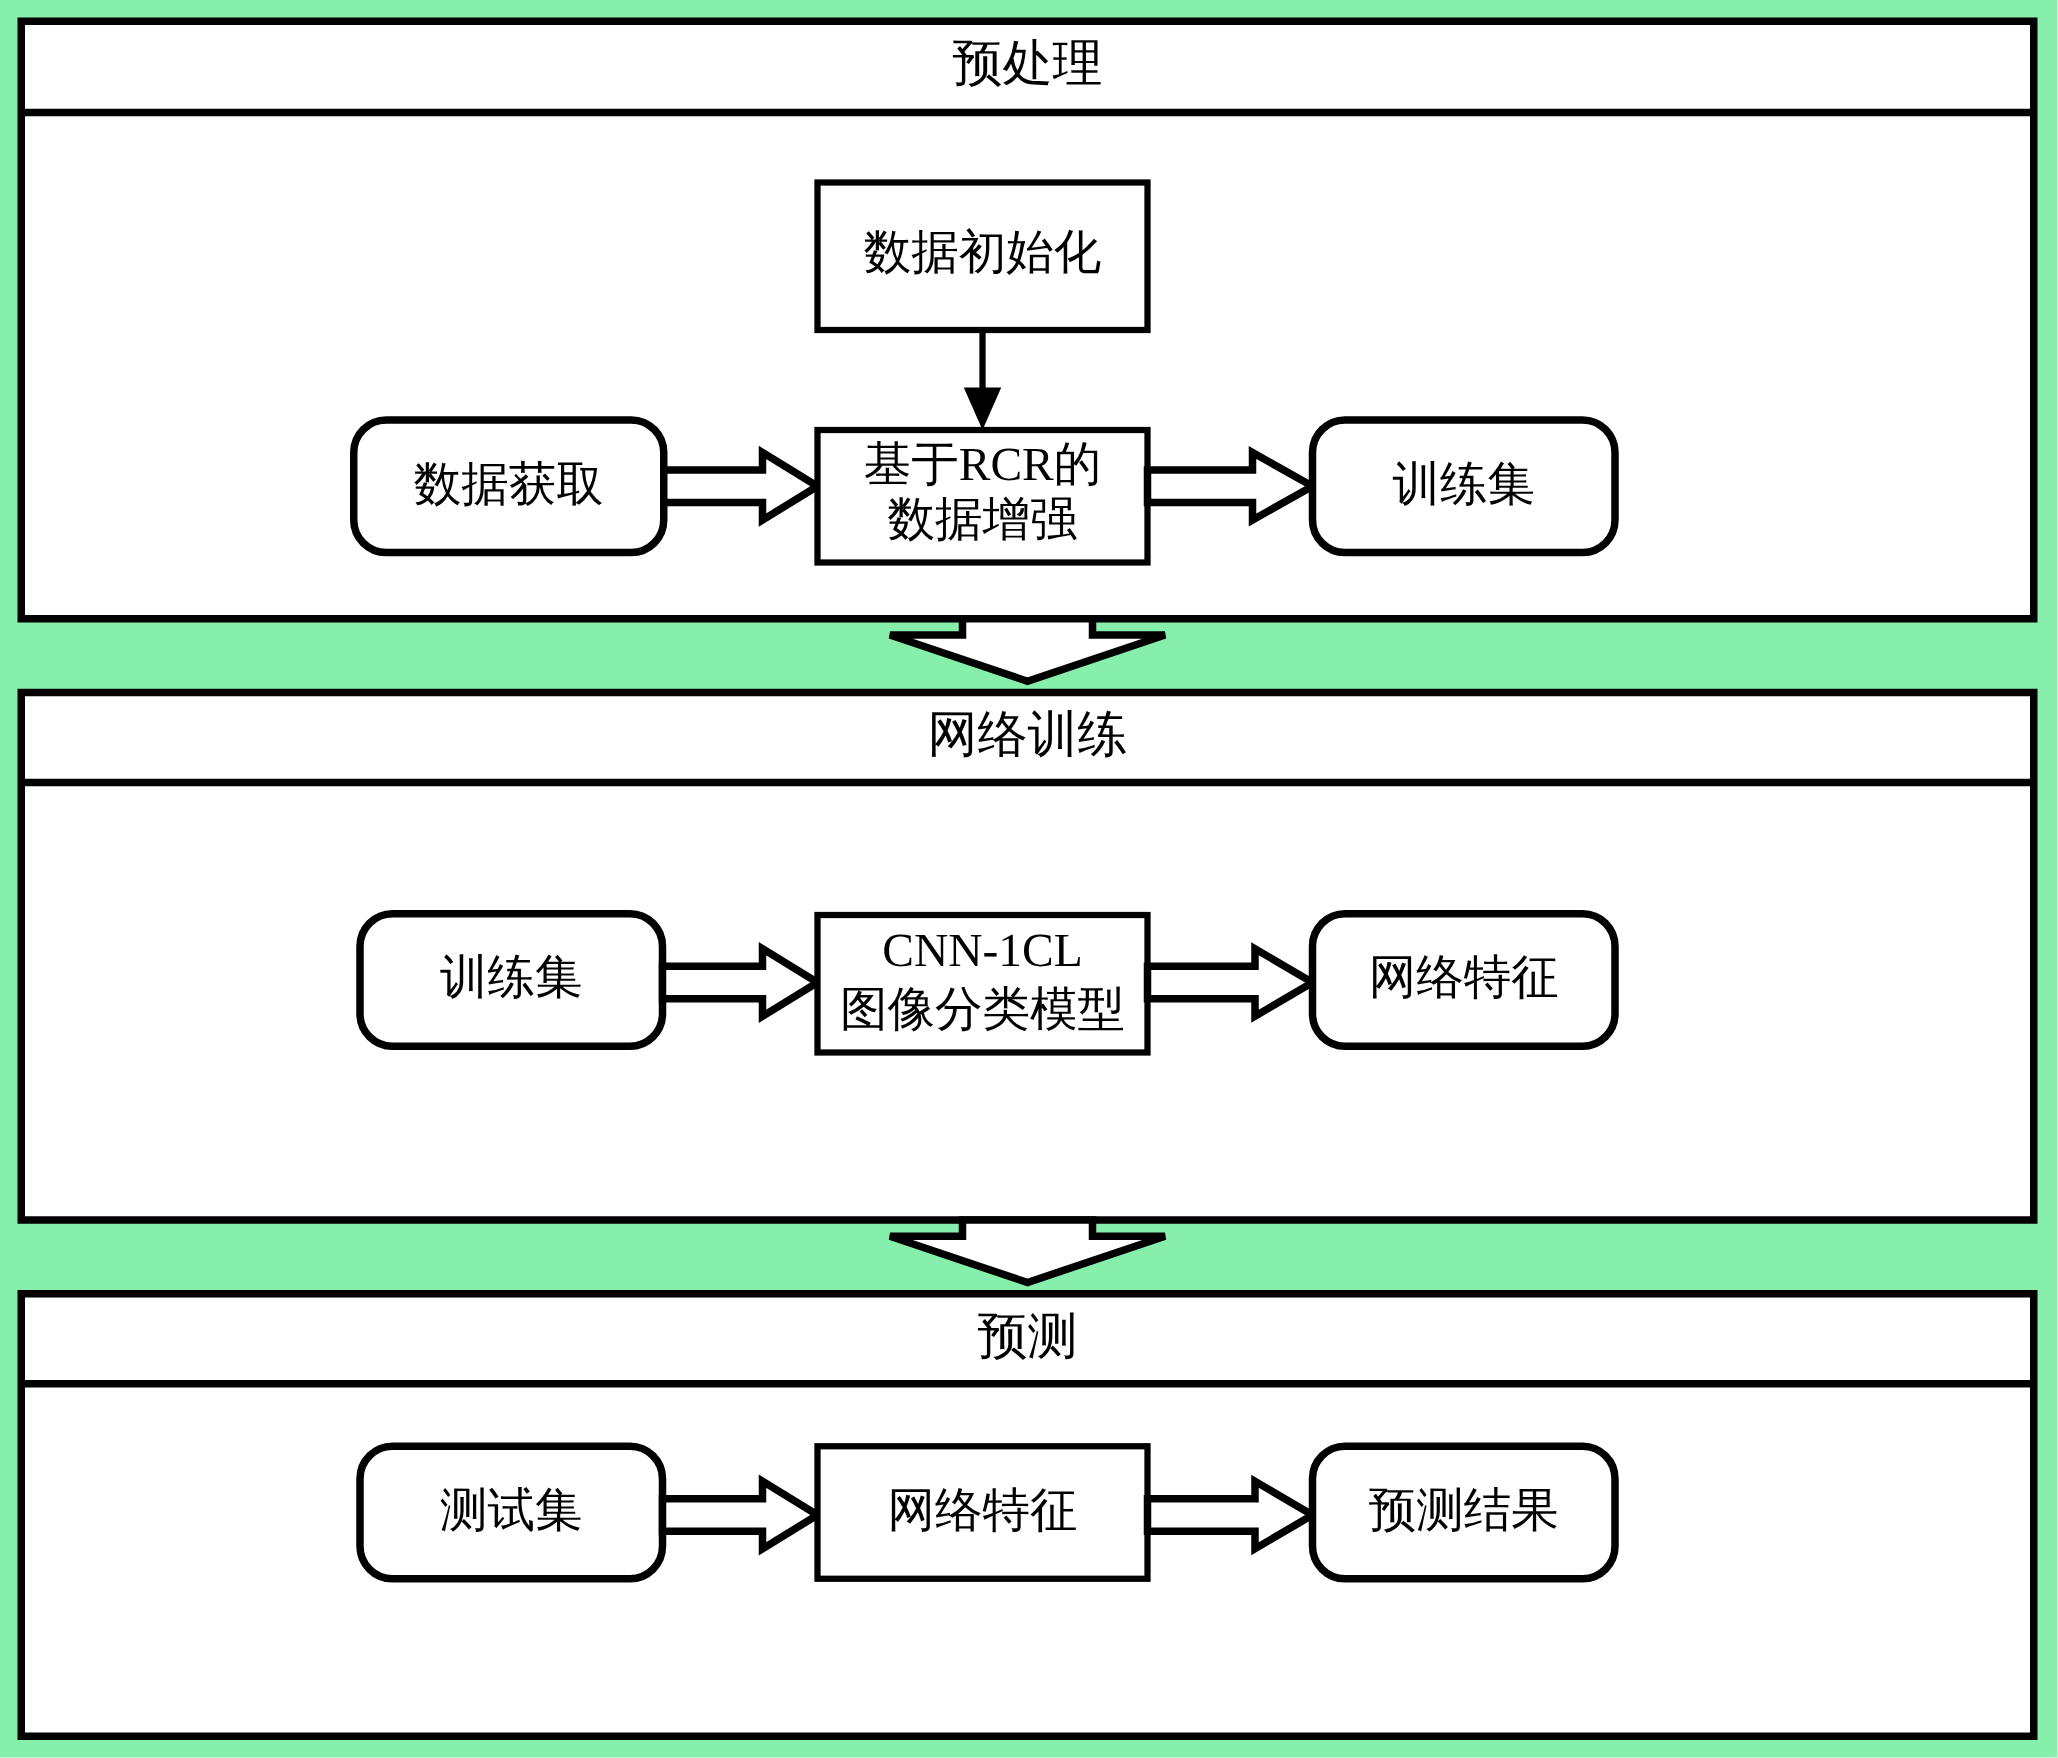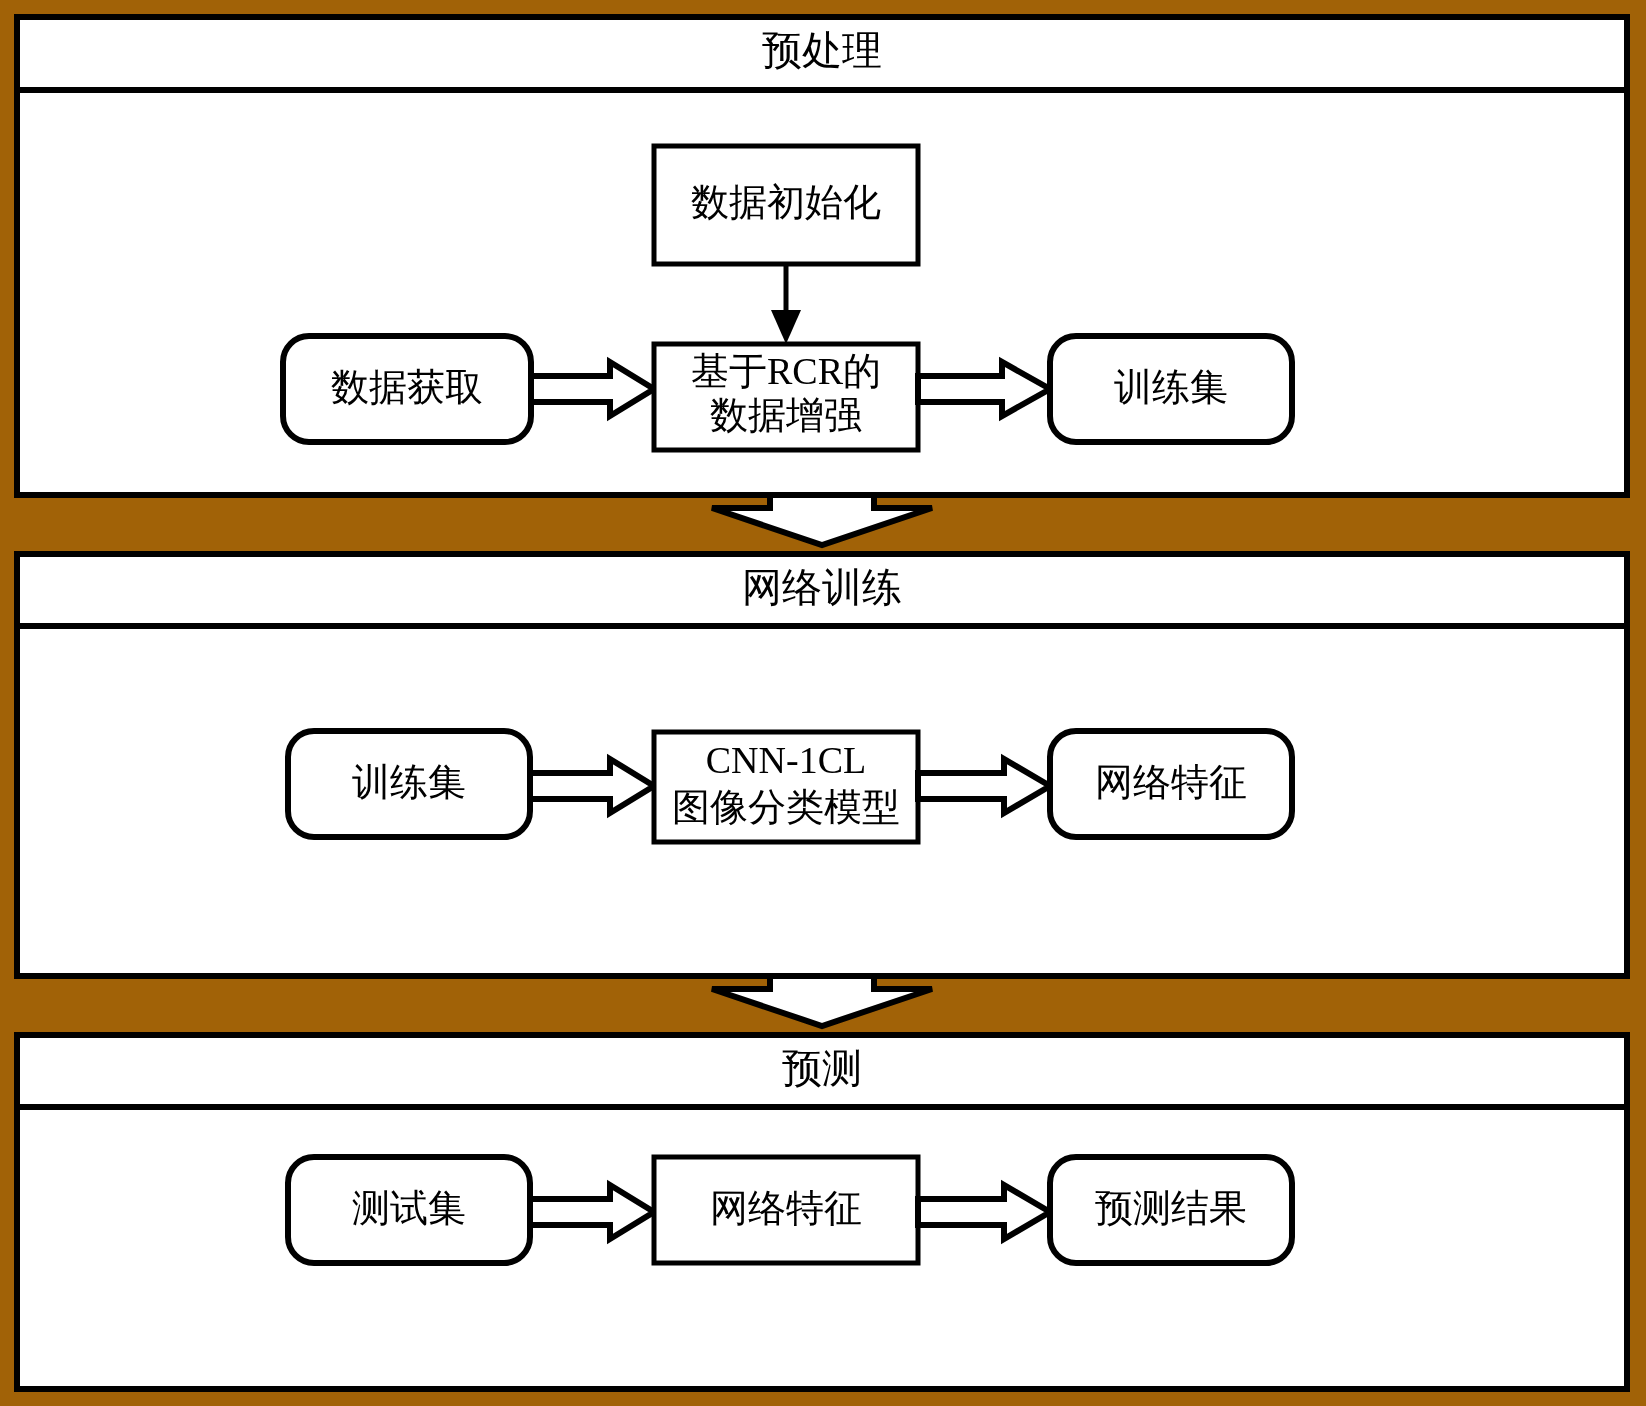--- a/index.html
+++ b/index.html
@@ -8,21 +8,21 @@
     padding: 0;
     background: #ffffff;
   }
   body {
     font-family: "Liberation Serif", "DejaVu Serif", serif;
   }
   #canvas {
     position: relative;
     width: 1646px;
     height: 1406px;
-    background: #a16207;
+    background: #86efac;
     overflow: hidden;
   }
   svg#diagram {
     position: absolute;
     left: 0;
     top: 0;
     width: 1646px;
     height: 1406px;
   }
   .stage-frame {

